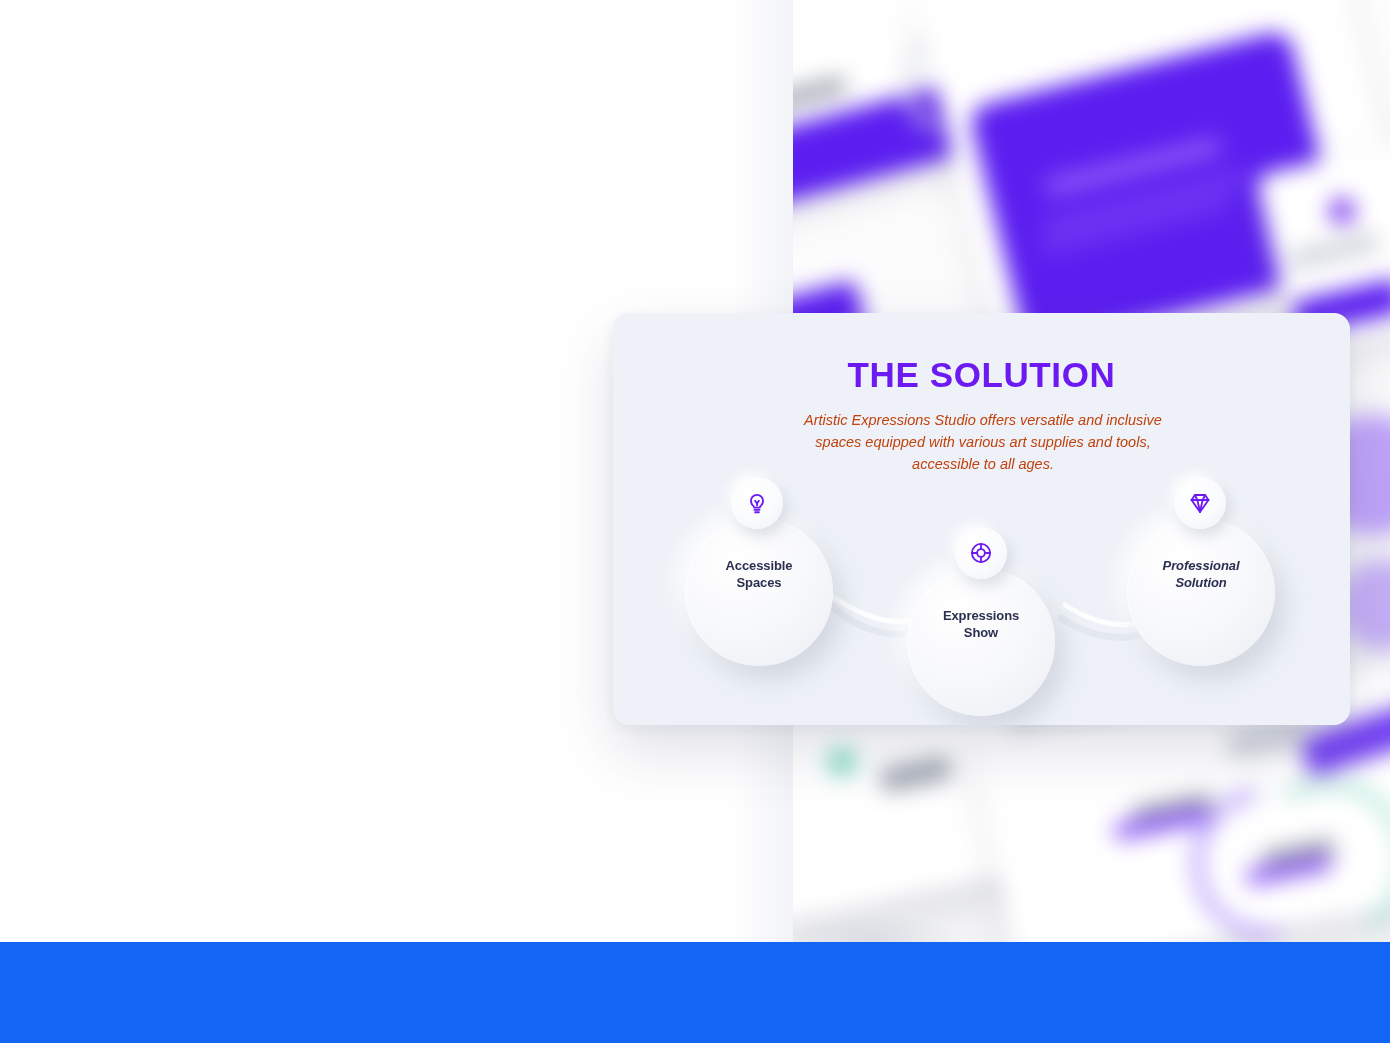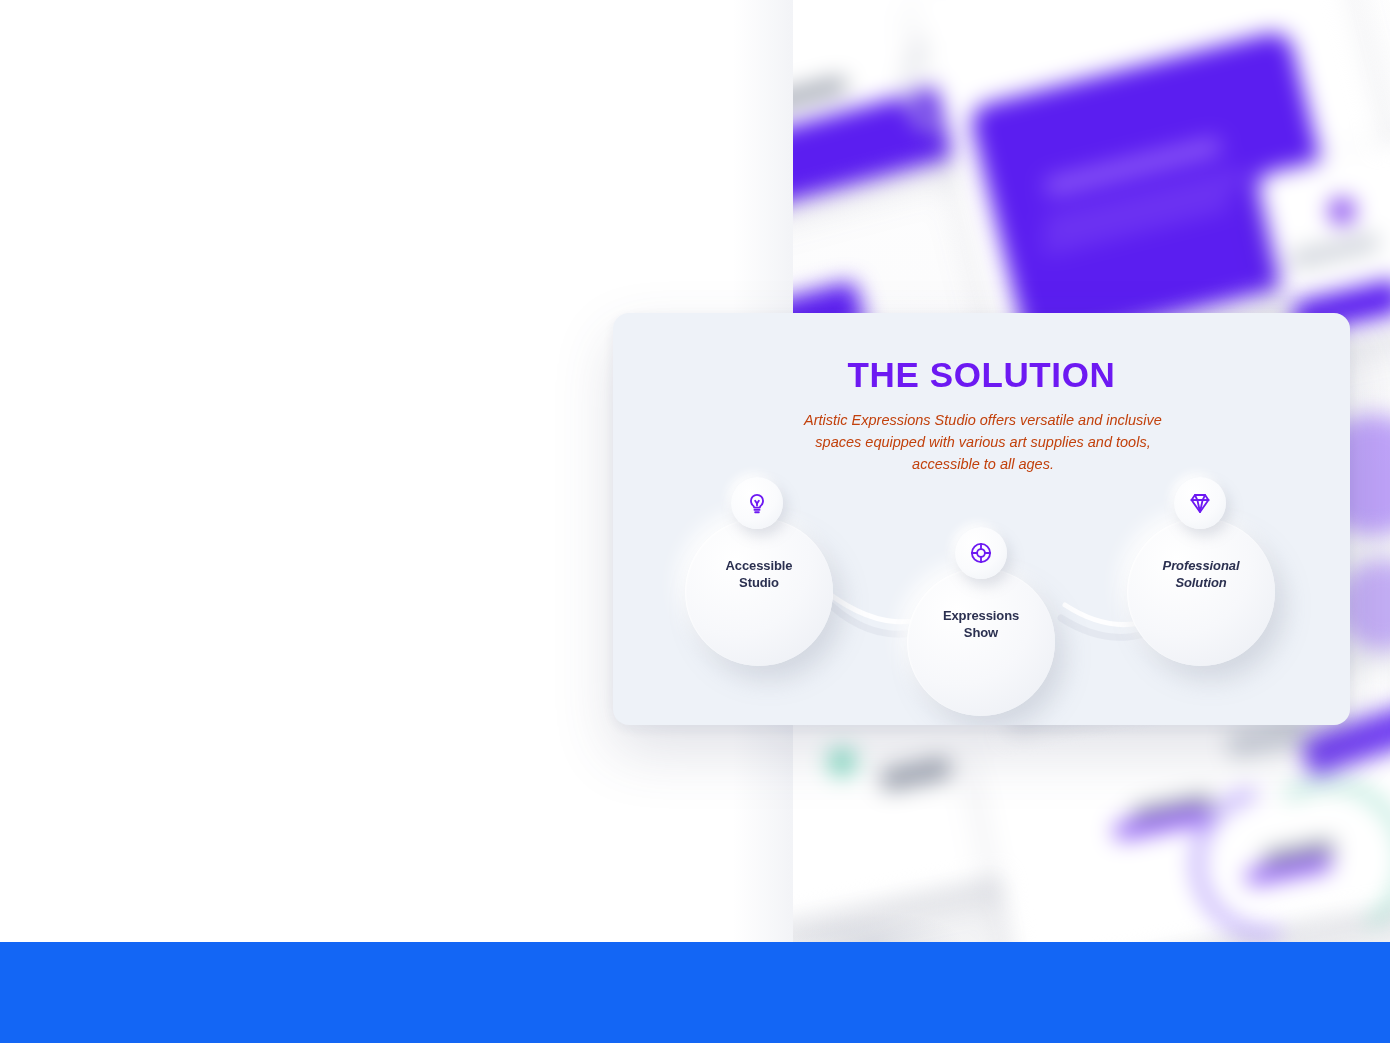--- a/index.html
+++ b/index.html
@@ -344,21 +344,21 @@
             <path d="M8.2 14.2a5.6 5.6 0 1 1 7.6 0c-.7.6-1.1 1.3-1.2 2.1H9.4c-.1-.8-.5-1.5-1.2-2.1Z"></path>
             <path d="M9.6 18.3h4.8"></path>
             <path d="M10.3 20.5h3.4"></path>
             <path d="M12 12.4v1.9"></path>
             <path d="M10.3 9.9 12 12.4l1.7-2.5"></path>
           </svg>
         </span>
       </div>
       <div class="node-label" style="left:80px; top:245px; width:132px;">
         <span>Accessible</span><br>
-        <span>Studio</span>
+        <span>Spaces</span>
       </div>
     </div>
 
     <div class="node">
       <div class="node-disc" style="left:294px; top:255px; width:148px; height:148px;"></div>
       <div class="node-badge" style="left:342px; top:214px;">
         <span>
           <svg width="26" height="26" viewBox="0 0 24 24" fill="none" stroke="#6d19f2" stroke-width="1.7" stroke-linecap="round" stroke-linejoin="round">
             <circle cx="12" cy="12" r="8.4"></circle>
             <circle cx="12" cy="12" r="3.6"></circle>

